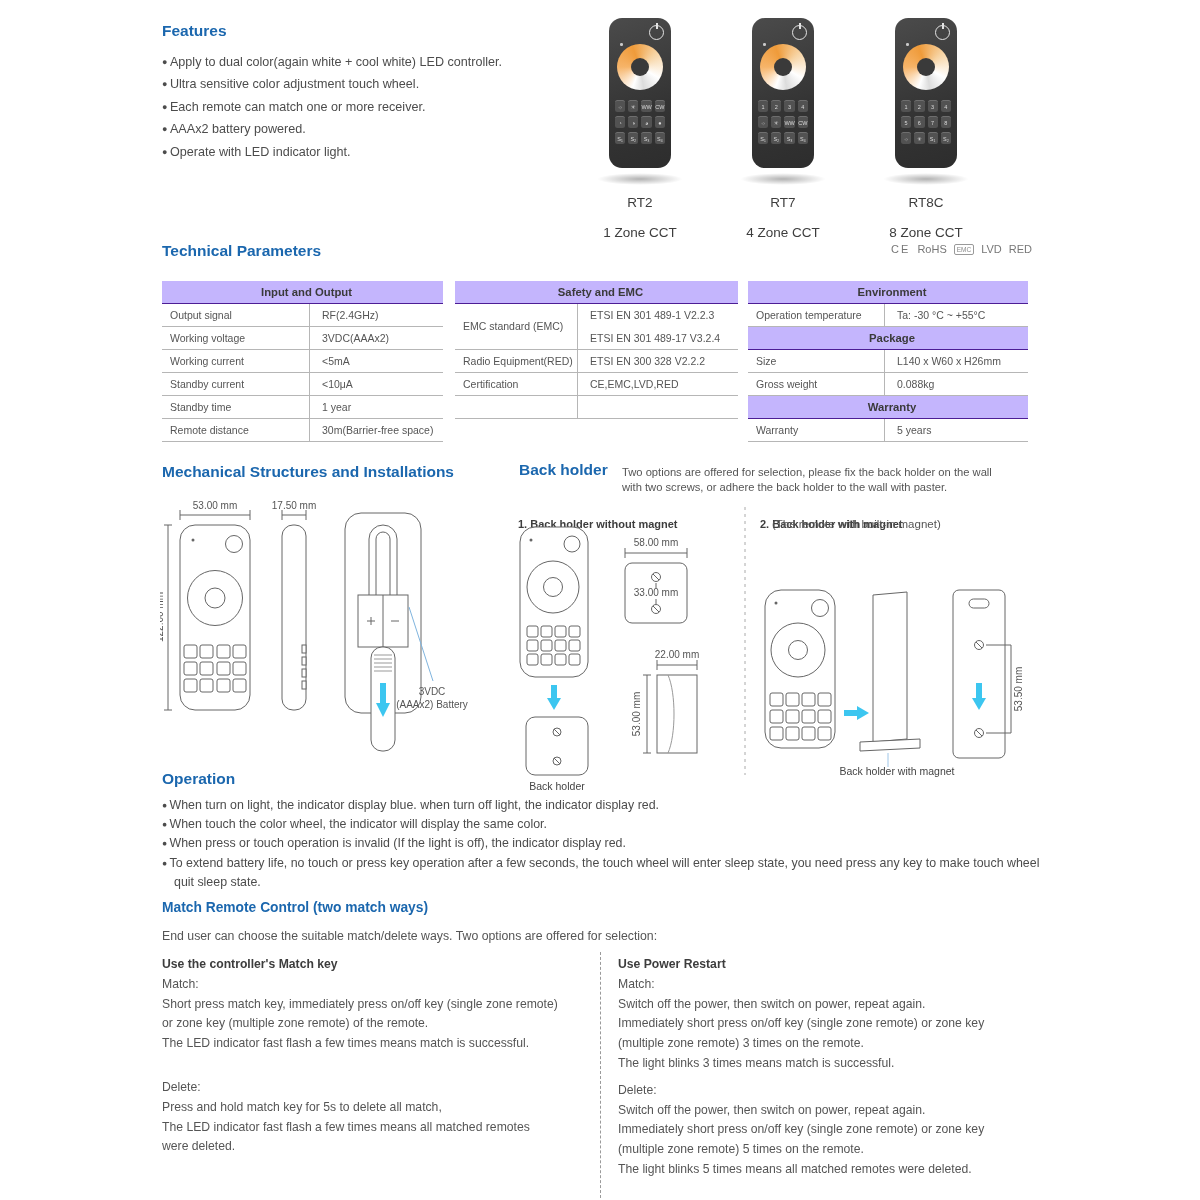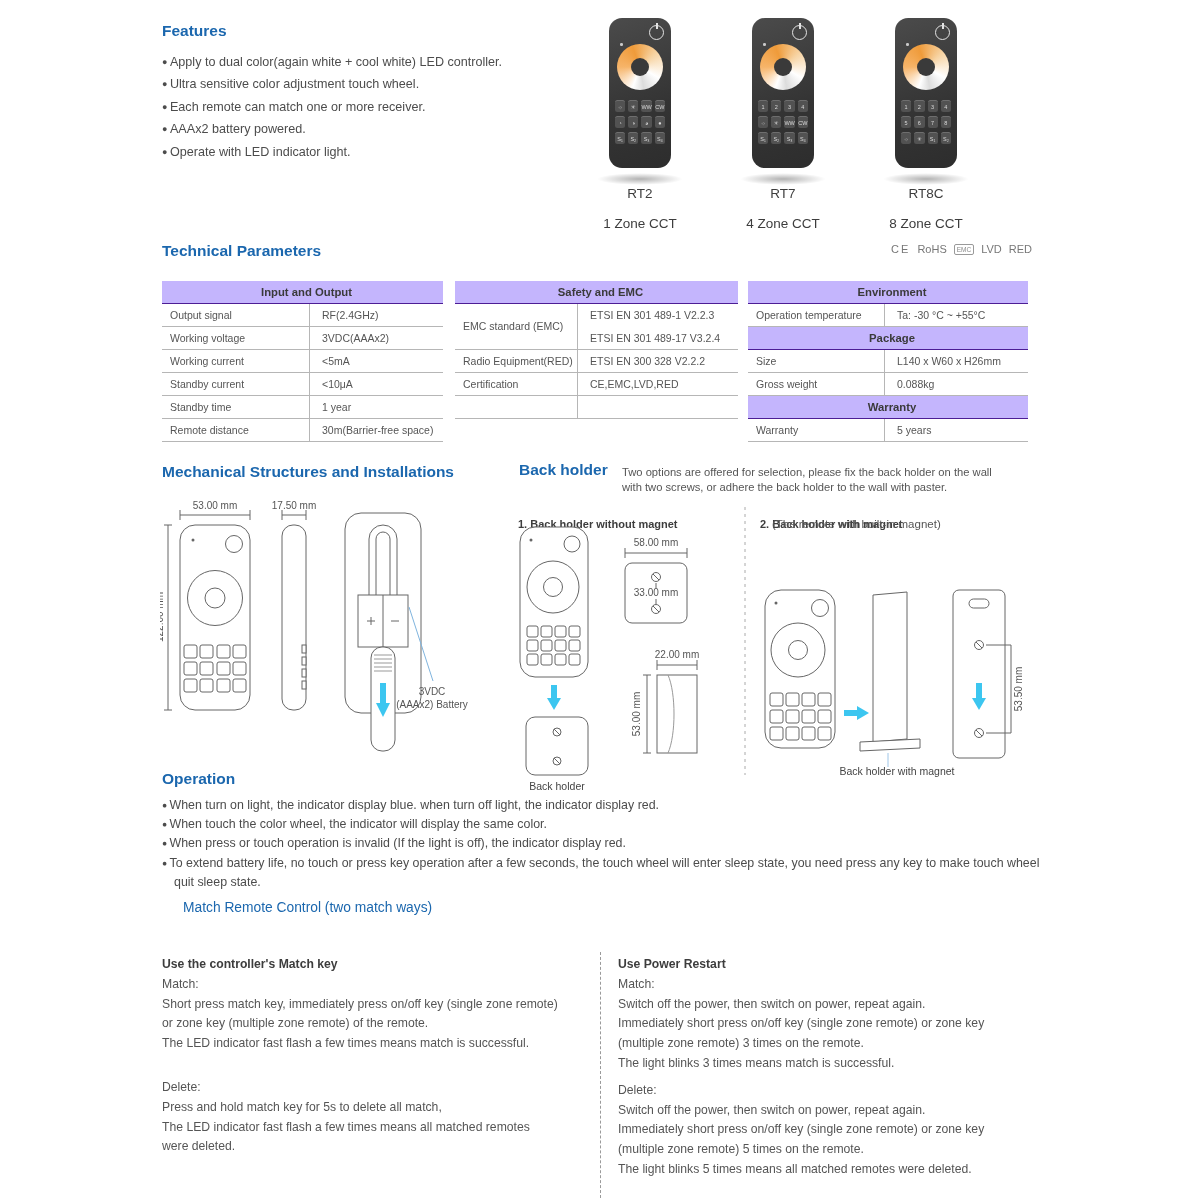--- a/index.html
+++ b/index.html
@@ -1,20 +1,20 @@
 <!DOCTYPE html>
 <html><head>
 <meta charset="utf-8">
 <style>
   html,body{margin:0;padding:0;background:#fff;}
   .page{position:relative;width:1200px;height:1200px;background:#fff;overflow:hidden;
         font-family:"Liberation Sans",sans-serif;color:#4c4c4c;}
   .abs{position:absolute;}
   .sec-title{font-size:15.5px;font-weight:bold;color:#1b67ae;}
-  .sub-title{font-size:13.8px;font-weight:normal;color:#1b67ae;margin-left:21px;}
+  .sub-title{font-size:13.8px;font-weight:bold;color:#1b67ae;}
 
   
   .feat-list{margin:0;padding:0;list-style:none;}
   .feat-list li{font-size:12.6px;color:#4c4c4c;line-height:22.4px;}
   .feat-list li::before{content:"● ";font-size:9px;vertical-align:1px;}
 
   
   .remotes{display:flex;justify-content:space-between;}
   .remote-col{width:128px;display:flex;flex-direction:column;align-items:center;}
   .remote-body{position:relative;width:62px;height:150px;border-radius:13px;
@@ -23,21 +23,21 @@
   .power{position:absolute;right:7px;top:7px;width:13px;height:13px;border:1.5px solid #e3e3e3;border-radius:50%;}
   .power::after{content:"";position:absolute;left:50%;top:-3px;width:2px;height:6px;background:#e3e3e3;transform:translateX(-50%);}
   .wheel{position:absolute;left:8px;top:26px;width:46px;height:46px;border-radius:50%;
          background:conic-gradient(from 200deg,#ffffff 0deg,#f6b469 70deg,#ef9b3a 140deg,#f7d4a4 210deg,#ffffff 280deg,#dcdcdc 330deg,#ffffff 360deg);}
   .hole{position:absolute;left:50%;top:50%;width:18px;height:18px;border-radius:50%;background:#3a3a3a;transform:translate(-50%,-50%);}
   .keys{position:absolute;left:6px;right:6px;top:82px;display:grid;grid-template-columns:repeat(4,1fr);gap:4px 3px;}
   .key{height:11px;background:#525252;border-radius:2.5px;border-top:1px solid #6e6e6e;
        display:flex;align-items:center;justify-content:center;font-size:5.5px;color:#d9d9d9;}
   .shadow{width:86px;height:12px;margin-top:5px;border-radius:50%;
           background:radial-gradient(ellipse at center,rgba(0,0,0,.30),rgba(0,0,0,0) 70%);}
-  .model{margin-top:1px;font-size:13.5px;color:#3d3d3d;}
+  .model{margin-top:10px;font-size:13.5px;color:#3d3d3d;}
   .zone{margin-top:15px;font-size:13.5px;color:#3d3d3d;}
 
   
   .certs{display:flex;align-items:center;gap:7px;font-size:11px;color:#777;}
   .cert-ce{letter-spacing:2px;}
   .cert-box{font-size:6.5px;border:1px solid #999;border-radius:2px;padding:1px 2px;color:#888;}
 
   
   .tbl{position:absolute;font-size:10.5px;color:#555;}
   .tbl-h{height:22px;line-height:22px;background:#c4b5fd;color:#3a3a3a;font-weight:bold;
@@ -444,20 +444,21 @@
 
   <div class="abs sec-title" style="left:162px;top:770px">Operation</div>
   <ul class="abs op-list" style="left:162px;top:796px">
     <li class="op-wrap">When turn on light, the indicator display blue. when turn off light, the indicator display red.</li>
     <li class="op-wrap">When touch the color wheel, the indicator will display the same color.</li>
     <li class="op-wrap">When press or touch operation is invalid (If the light is off), the indicator display red.</li>
     <li class="op-wrap">To extend battery life, no touch or press key operation after a few seconds, the touch wheel will enter sleep state, you need press any key to make touch wheel quit sleep state.</li>
   </ul>
 
   <div class="abs sub-title" style="left:162px;top:900px">Match Remote Control (two match ways)</div>
+  <div class="abs" style="left:162px;top:929px;font-size:12.3px;color:#555">End user can choose the suitable match/delete ways. Two options are offered for selection:</div>
 
   <div class="dash-v" style="left:600px;top:952px;height:246px"></div>
 
   <div class="match-col" style="left:162px;top:955px">
     <p class="col-h">Use the controller's Match key</p>
     <p>Match:</p>
     <p>Short press match key, immediately press on/off key (single zone remote)</p>
     <p>or zone key (multiple zone remote) of the remote.</p>
     <p>The LED indicator fast flash a few times means match is successful.</p>
     <p class="gap-delete">Delete:</p>

